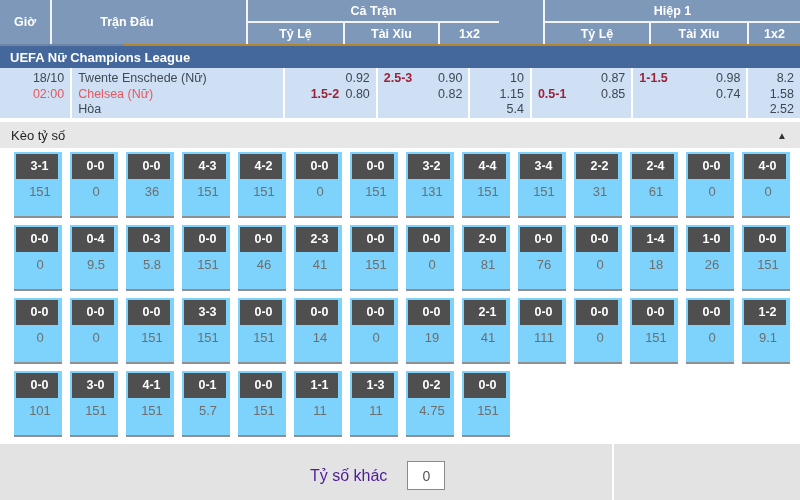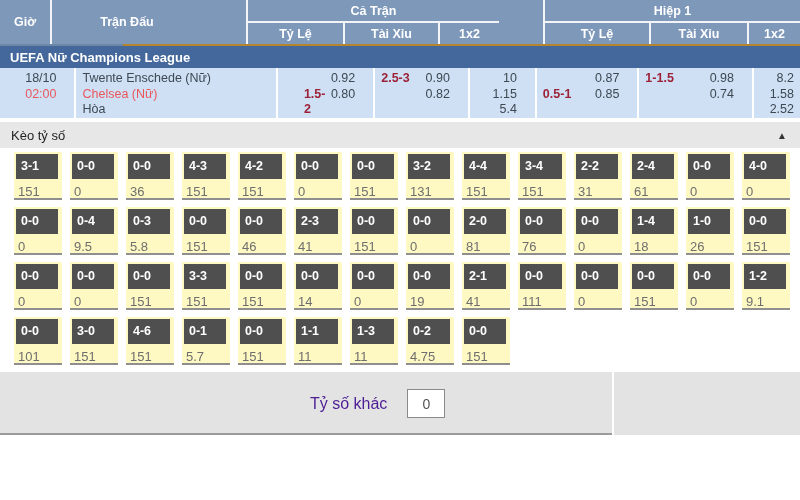--- a/index.html
+++ b/index.html
@@ -27,43 +27,43 @@
   .accent-strip .right { flex:1; background:#b5852c; }
 
   
   .league-bar { width:800px; height:22px; background:#44689c; color:#fff;
     font-size:13px; font-weight:bold; display:flex; align-items:center; padding-left:10px; }
 
   
   .match-row { display:flex; width:800px; height:50px; background:#cfe0f5;
     font-size:12.5px; color:#3d4852; padding-top:0; }
   .m-col { padding-top:3px; }
-  .m-col + .m-col { border-left:2px solid #ffffff;margin-left:12px; }
+  .m-col + .m-col { border-left:2px solid #ffffff; }
   .m-col .line { height:15.5px; line-height:15.5px; display:flex;
     justify-content:space-between; padding:0 6px; }
   .c-time { width:72px; text-align:right; }
   .c-time .line { justify-content:flex-end;text-align:right; }
   .c-match { width:218px; }
   .c-match .line { justify-content:flex-start; }
   .c-fh { width:95px;padding-left:20px; } .c-fo { width:95px; } .c-fx { width:63px; }
   .c-hh { width:104px; } .c-ho { width:118px; } .c-hx { width:55px; }
   .txt-red { color:#e9565c; }
   .txt-maroon { color:#9c2137; font-weight:bold; }
   .val { margin-left:auto; }
 
   
   .keo-bar { width:800px; height:26px; background:#e7e7e7; margin-top:4px;
     display:flex; align-items:center; justify-content:space-between;
     padding:0 13px 0 11px; font-size:13px; color:#222; }
   .keo-toggle { font-size:10px; color:#333; cursor:pointer; }
 
   .grid-section { width:800px; padding:4px 0 0 14px; background:#fff; }
   .score-row { display:flex; margin-bottom:7px; }
-  .score-cell { width:48px; height:48px; margin-right:8px; background:#fef9c3;
-    border-bottom:2px solid #8f8f8f; cursor:pointer; }
+  .score-cell { width:48px; height:66px; margin-right:8px; background:#7dd3fc;
+    border-bottom:2px solid #8f8f8f; cursor:pointer;text-align:center; }
   .score-chip { height:25px; margin:2px 4px 0 2px; background:#4f4f4f; color:#fff;
     font-weight:bold; font-size:12.5px; line-height:25px; padding-left:5px; }
   .score-odds { margin:5px 0 0 4px; color:#6e6e6e; font-size:13px; }
 
   
   .footer { display:flex; width:800px; height:63px; }
   .footer-left { position:relative; width:612px; background:#e3e3e3;
     border-bottom:2px solid #9a9a9a; }
   .other-group { position:absolute; left:310px; top:17px; display:flex; align-items:center; }
   .other-label { font-size:16px; color:#4c1d95; margin-right:20px; }
@@ -368,21 +368,21 @@
     <div class="score-row">
       <div class="score-cell">
         <div class="score-chip">0-0</div>
         <div class="score-odds">101</div>
       </div>
       <div class="score-cell">
         <div class="score-chip">3-0</div>
         <div class="score-odds">151</div>
       </div>
       <div class="score-cell">
-        <div class="score-chip">4-6</div>
+        <div class="score-chip">4-1</div>
         <div class="score-odds">151</div>
       </div>
       <div class="score-cell">
         <div class="score-chip">0-1</div>
         <div class="score-odds">5.7</div>
       </div>
       <div class="score-cell">
         <div class="score-chip">0-0</div>
         <div class="score-odds">151</div>
       </div>

